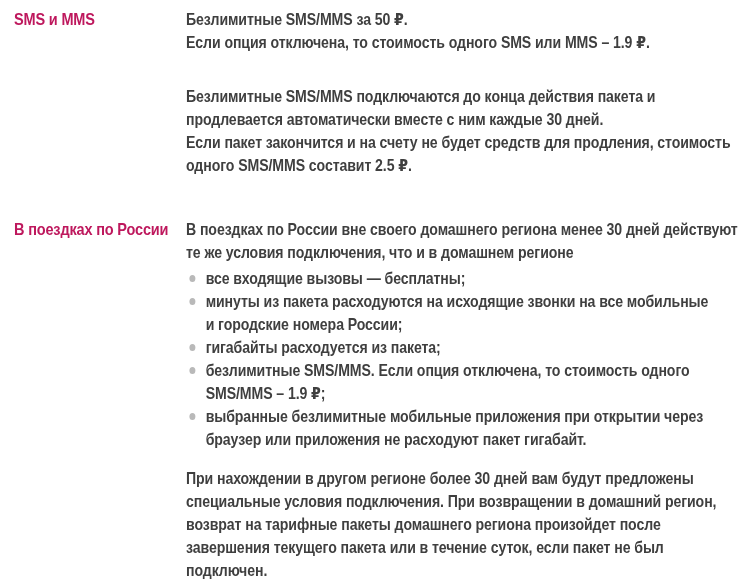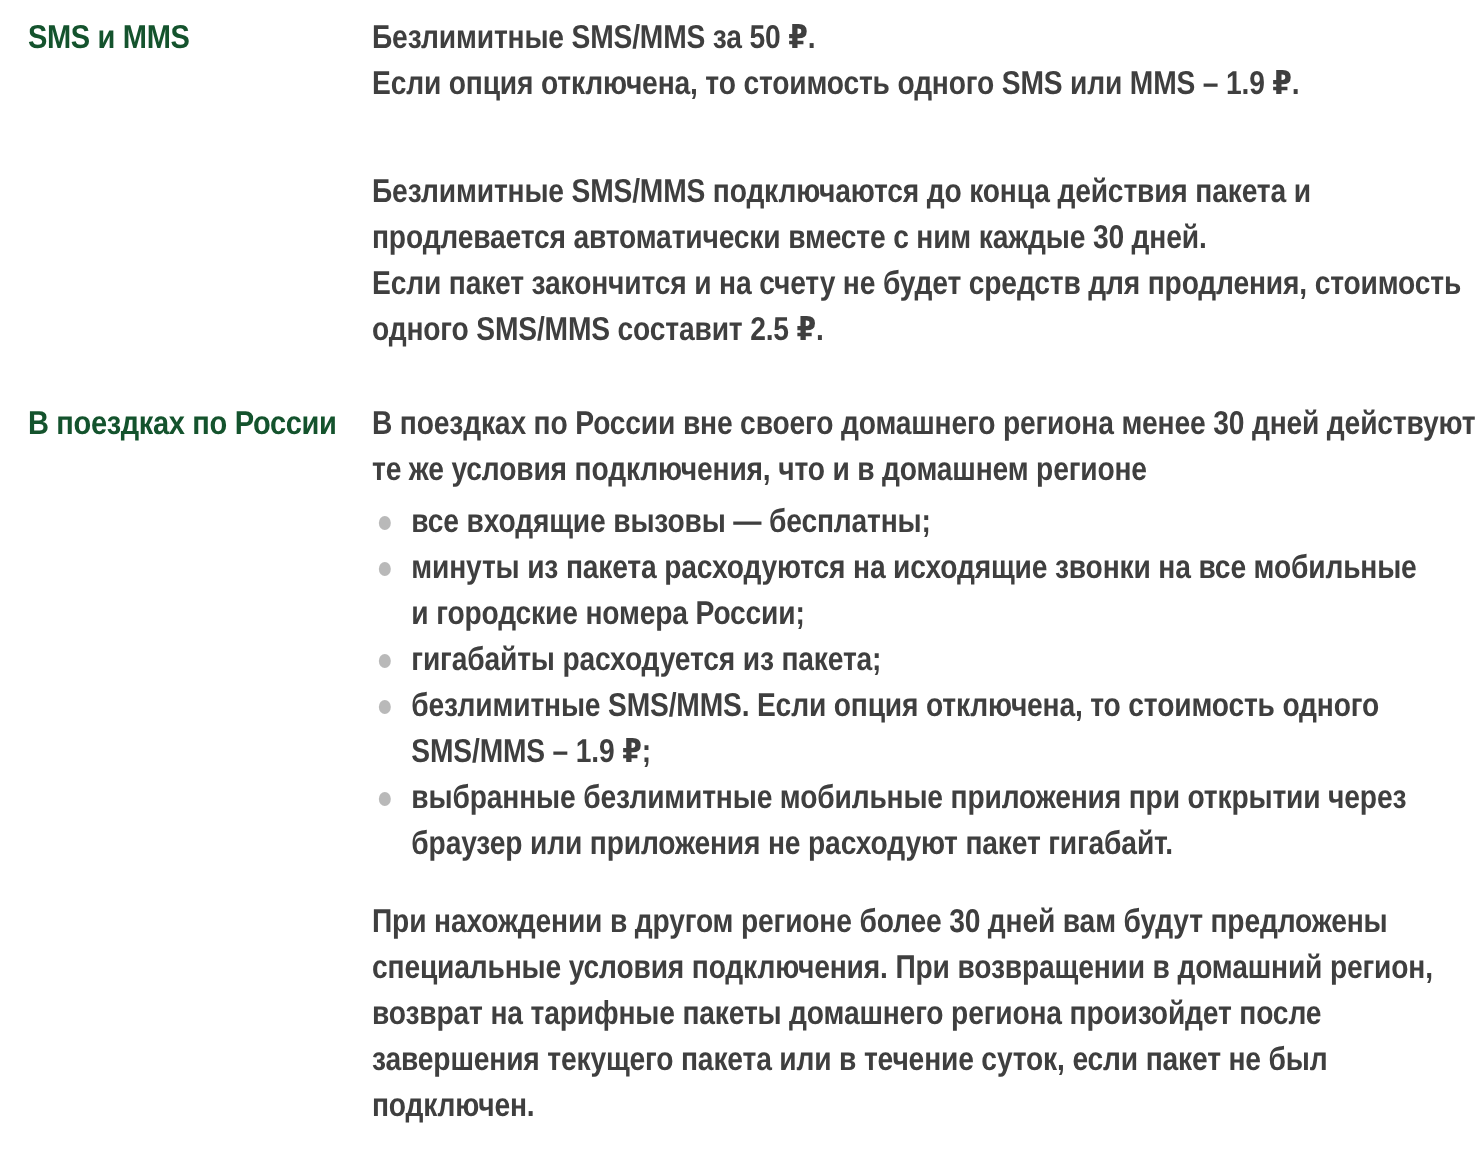--- a/index.html
+++ b/index.html
@@ -19,27 +19,27 @@
     width: 741px;
     height: 584px;
     padding: 8px 0 0 14px;
   }
   .section {
     display: grid;
     grid-template-columns: 172px 1fr;
     align-items: start;
   }
   .section + .section {
-    margin-top: 24px;
+    margin-top: 41px;
   }
   .sec-label {
     font-weight: bold;
     font-size: 16.5px;
     line-height: 23px;
-    color: #14532d;
+    color: #be185d;
     letter-spacing: -0.2px;
   }
   .sec-label .condense {
     display: inline-block;
     transform: scaleX(0.88);
     transform-origin: 0 0;
     white-space: nowrap;
   }
   .content {
     font-size: 16.5px;

